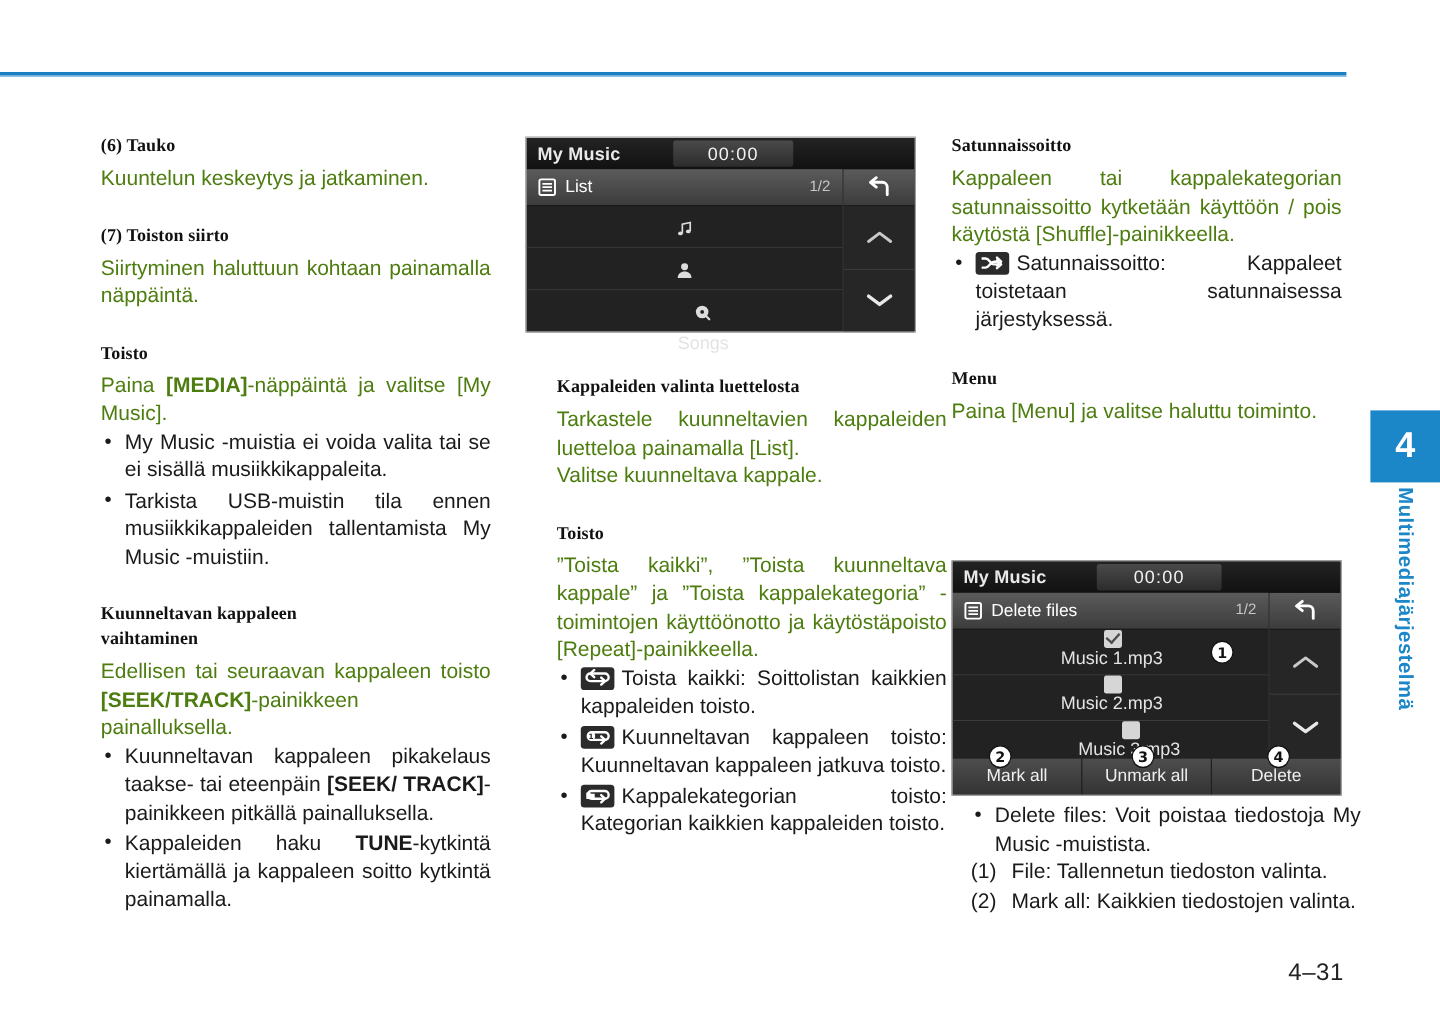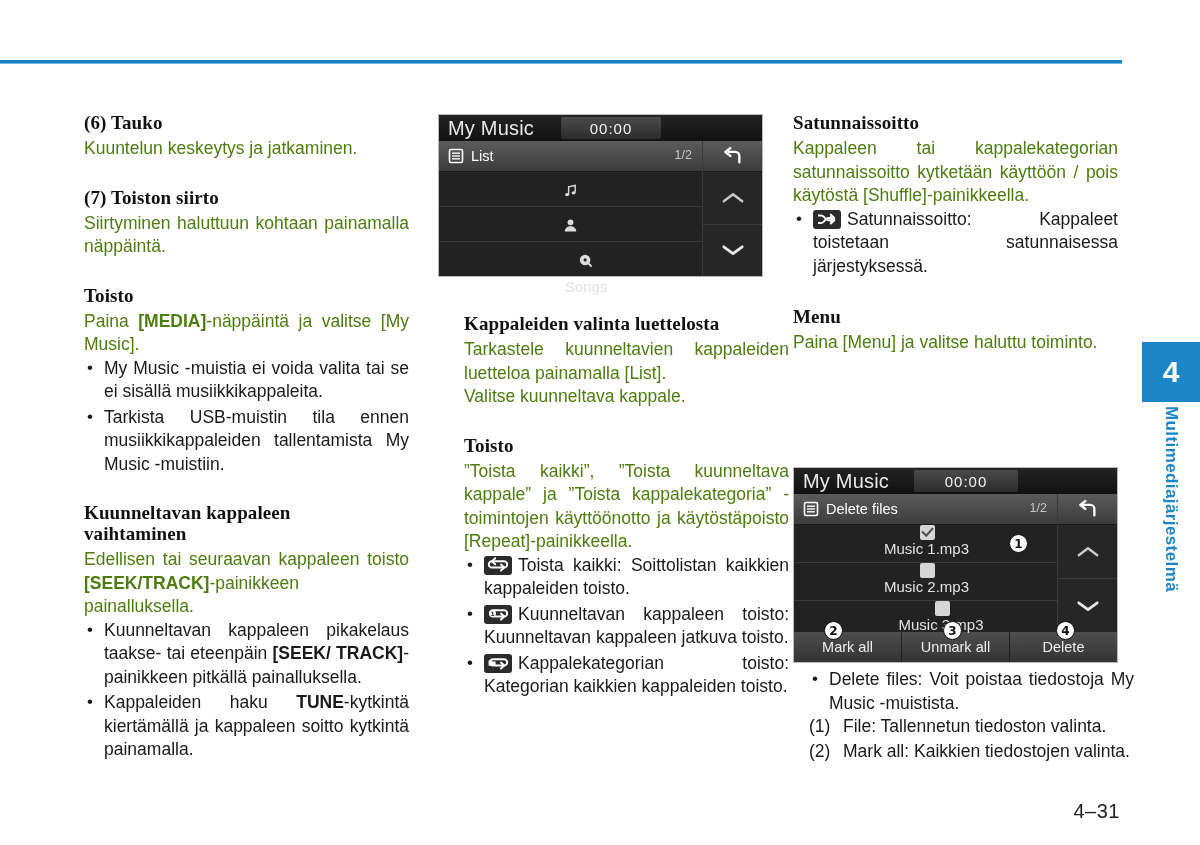--- a/index.html
+++ b/index.html
@@ -27,21 +27,21 @@
 
   
   .col{position:absolute;top:112px;width:325px;}
   .col-1{left:84px;}
   .col-2{left:464px;}
   .col-3{left:793px;}
 
   h3.sub{
     font-family:"Liberation Serif", serif;
     font-weight:bold;
-    font-size:19px;
+    font-size:15px;
     line-height:21px;
     margin:0 0 4px 0;
     color:#111;
     letter-spacing:.1px;
   }
   p.body{
     font-size:17.5px;
     line-height:23.5px;
     margin:0 0 0 0;
     text-align:justify;
@@ -104,21 +104,21 @@
     font-family:"Liberation Sans", sans-serif;
     user-select:none;
   }
   .hu-title{
     height:26px;
     background:linear-gradient(#232323,#111);
     display:flex;align-items:center;
     position:relative;
   }
   .hu-title .t-name{
-    color:#e9e9e9;font-size:20px;padding-left:9px;letter-spacing:.2px;
+    color:#e9e9e9;font-size:15px;padding-left:9px;letter-spacing:.2px;font-weight:bold;
   }
   .hu-time{
     position:absolute;left:122px;top:2px;
     width:100px;height:22px;
     background:linear-gradient(#4a4a4a,#2c2c2c);
     border-radius:2px;
     display:flex;align-items:center;justify-content:center;
     color:#f2f2f2;font-size:15px;letter-spacing:1px;
   }
   .hu-time.wide{left:120px;width:104px;}

